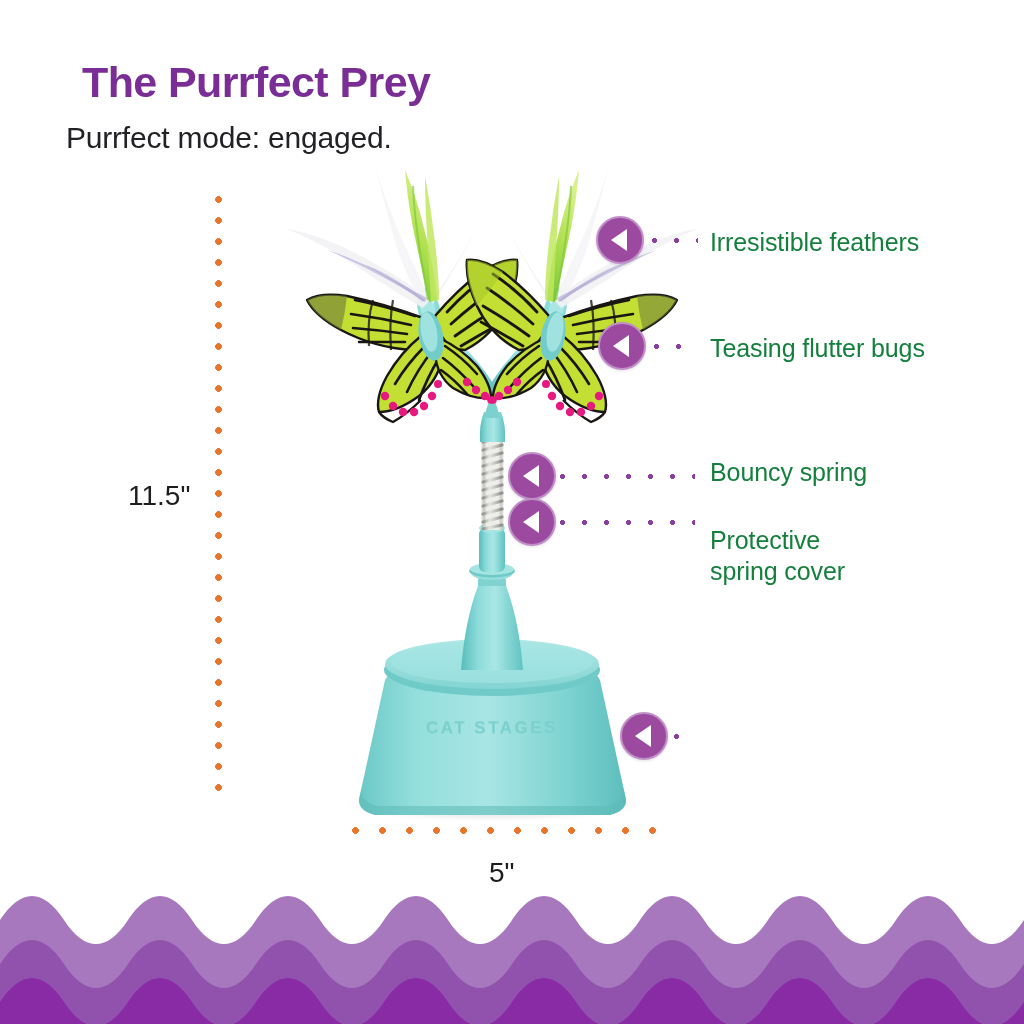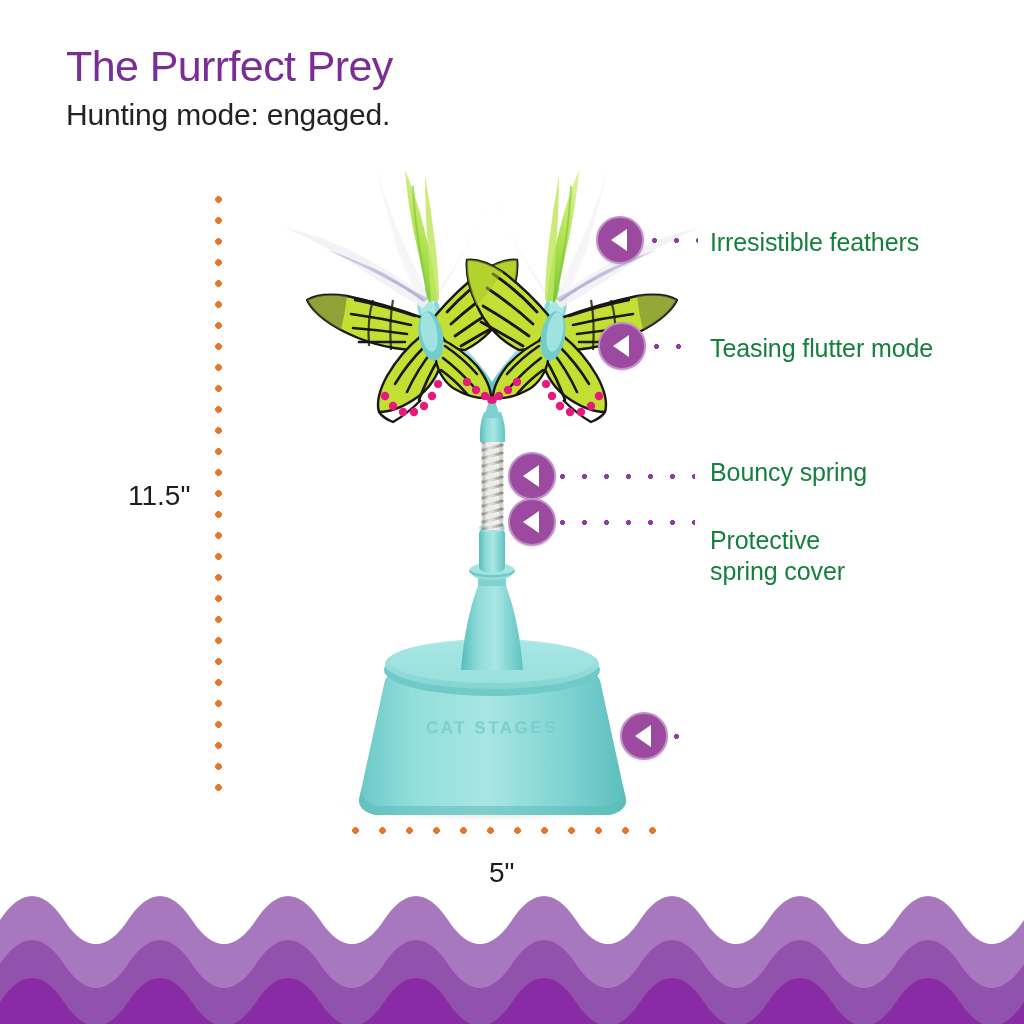--- a/index.html
+++ b/index.html
@@ -16,25 +16,25 @@
     width: 1024px;
     height: 1024px;
     background: #ffffff;
     overflow: hidden;
   }
 
   
   #header { position: absolute; left: 66px; top: 44px; }
   #title {
     font-size: 43px;
-    font-weight: 400;
+    font-weight: 700;
     letter-spacing: -0.6px;
     color: #7B2D96;
     line-height: 1.05;
-    margin: 0;
+    margin: 16px;
     white-space: nowrap;
   }
   #subtitle {
     font-size: 30px;
     font-weight: 400;
     color: #222226;
     margin: 9px 0 0 0;
     letter-spacing: -0.2px;
     white-space: nowrap;
   }
@@ -105,21 +105,21 @@
   
   #waves { position: absolute; left: 0; bottom: 0; width: 1024px; height: 140px; }
 </style>
 </head>
 <body>
 
 <div id="page">
 
   <div id="header">
     <div id="title">The Purrfect Prey</div>
-    <div id="subtitle">Hunting mode: engaged.</div>
+    <div id="subtitle">Purrfect mode: engaged.</div>
   </div>
 
   <div class="dim-dotted-v" style="left:215px; top:196px; height:604px;"></div>
   <div class="dim-label" style="left:128px; top:480px;">11.5"</div>
 
   <div class="dim-dotted-h" style="left:352px; top:827px; width:306px;"></div>
   <div class="dim-label" style="left:489px; top:857px;">5"</div>
 
   <div id="product">
     <svg width="470" height="680" viewBox="0 0 470 680" xmlns="http://www.w3.org/2000/svg">
@@ -319,21 +319,21 @@
   <div class="callout-badge" style="left:596px; top:216px;">
     <span class="tri"></span>
   </div>
   <div class="leader" style="left:652px; top:238px; width:46px;"></div>
   <div class="callout-label" style="left:710px; top:227px;">Irresistible feathers</div>
 
   <div class="callout-badge" style="left:598px; top:322px;">
     <span class="tri"></span>
   </div>
   <div class="leader" style="left:654px; top:344px; width:44px;"></div>
-  <div class="callout-label" style="left:710px; top:333px;">Teasing flutter mode</div>
+  <div class="callout-label" style="left:710px; top:333px;">Teasing flutter bugs</div>
 
   <div class="callout-badge" style="left:508px; top:452px;">
     <span class="tri"></span>
   </div>
   <div class="leader" style="left:560px; top:474px; width:135px;"></div>
   <div class="callout-label" style="left:710px; top:457px;text-align:center;">Bouncy spring</div>
 
   <div class="callout-badge" style="left:508px; top:498px;">
     <span class="tri"></span>
   </div>

